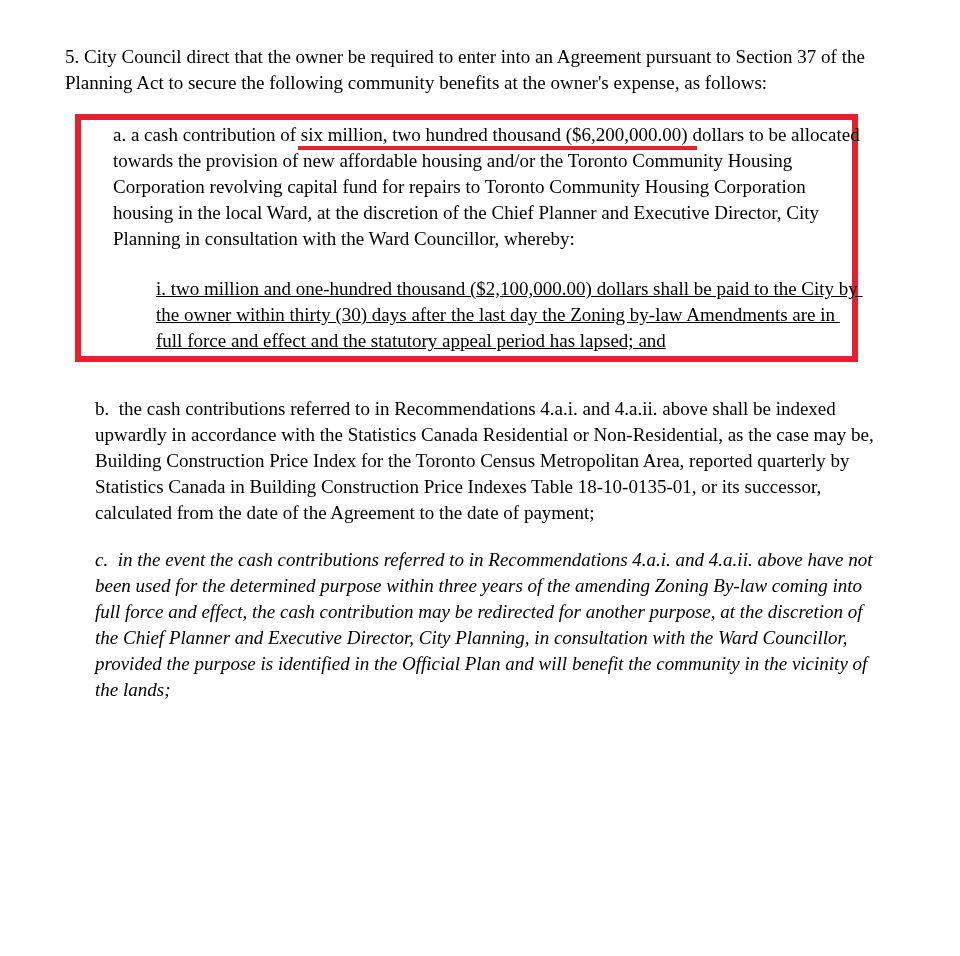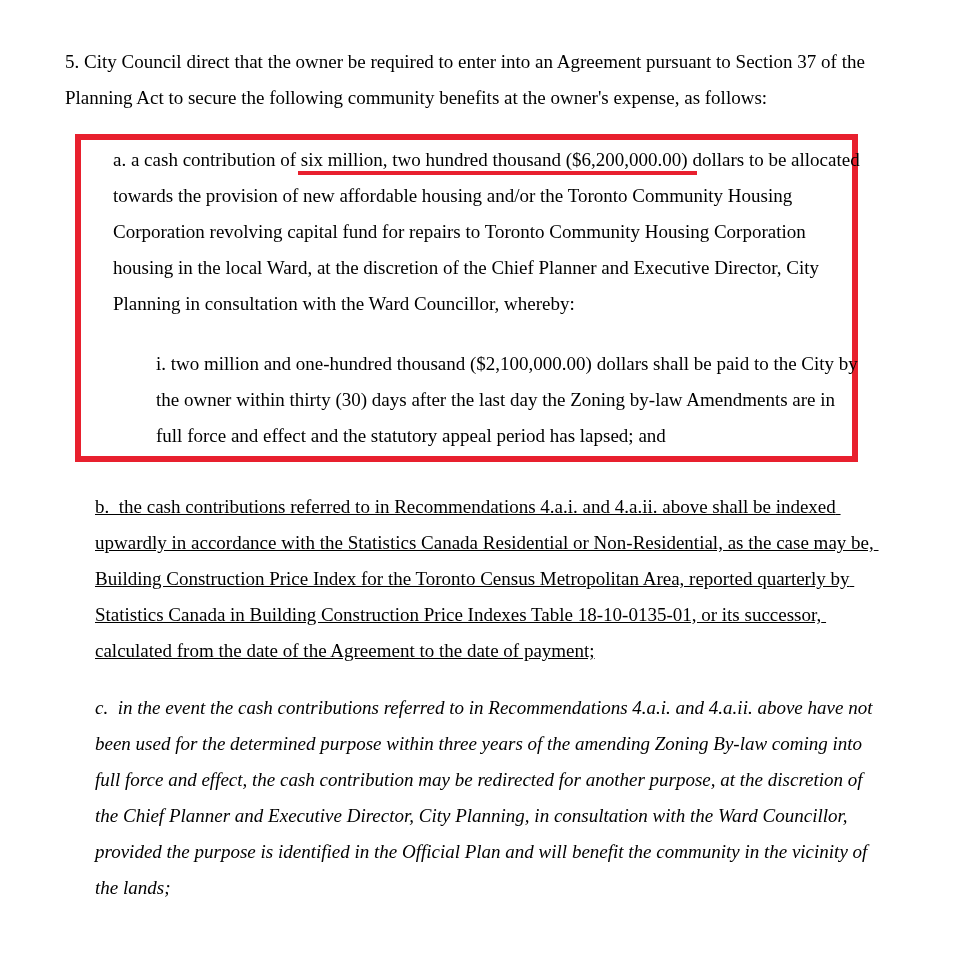--- a/index.html
+++ b/index.html
@@ -14,21 +14,21 @@
     overflow: hidden;
   }
   .page {
     padding: 44px 0 0 65px;
     width: 960px;
     height: 956px;
   }
   .para {
     margin: 0;
     font-size: 19px;
-    line-height: 36px;
+    line-height: 26px;
     white-space: pre-wrap;
   }
   .intro {
     width: 826px;
   }
   .red-box {
     margin-top: 18px;
     margin-left: 10px;
     border: 6px solid var(--annotation-red);
     width: 783px;
@@ -39,26 +39,27 @@
   }
   .red-underline {
     border-bottom: 4px solid var(--annotation-red);
     padding: 0 9px 1px 3px;
     margin: 0 -9px 0 -3px;
   }
   .sub-clause {
     margin-top: 24px;
     margin-left: 43px;
     width: 706px;
+    text-decoration: underline;
   }
   .clause-b, .clause-c {
     margin-left: 30px;
     width: 790px;
   }
-  .clause-b { margin-top: 27px; text-decoration: underline; }
+  .clause-b { margin-top: 34px; }
   .clause-c { margin-top: 21px; font-style: italic; }
 </style>
 </head>
 <body>
 
 <div class="page">
   <p class="para intro">5. City Council direct that the owner be required to enter into an Agreement pursuant to Section 37 of the Planning Act to secure the following community benefits at the owner's expense, as follows:</p>
 
   <div class="red-box">
     <p class="para clause-a"><span>a. a cash contribution of </span><span class="red-underline">six million, two hundred thousand ($6,200,000.00)</span><span> dollars to be allocated towards the provision of new affordable housing and/or the Toronto Community Housing Corporation revolving capital fund for repairs to Toronto Community Housing Corporation housing in the local Ward, at the discretion of the Chief Planner and Executive Director, City Planning in consultation with the Ward Councillor, whereby:</span></p>

